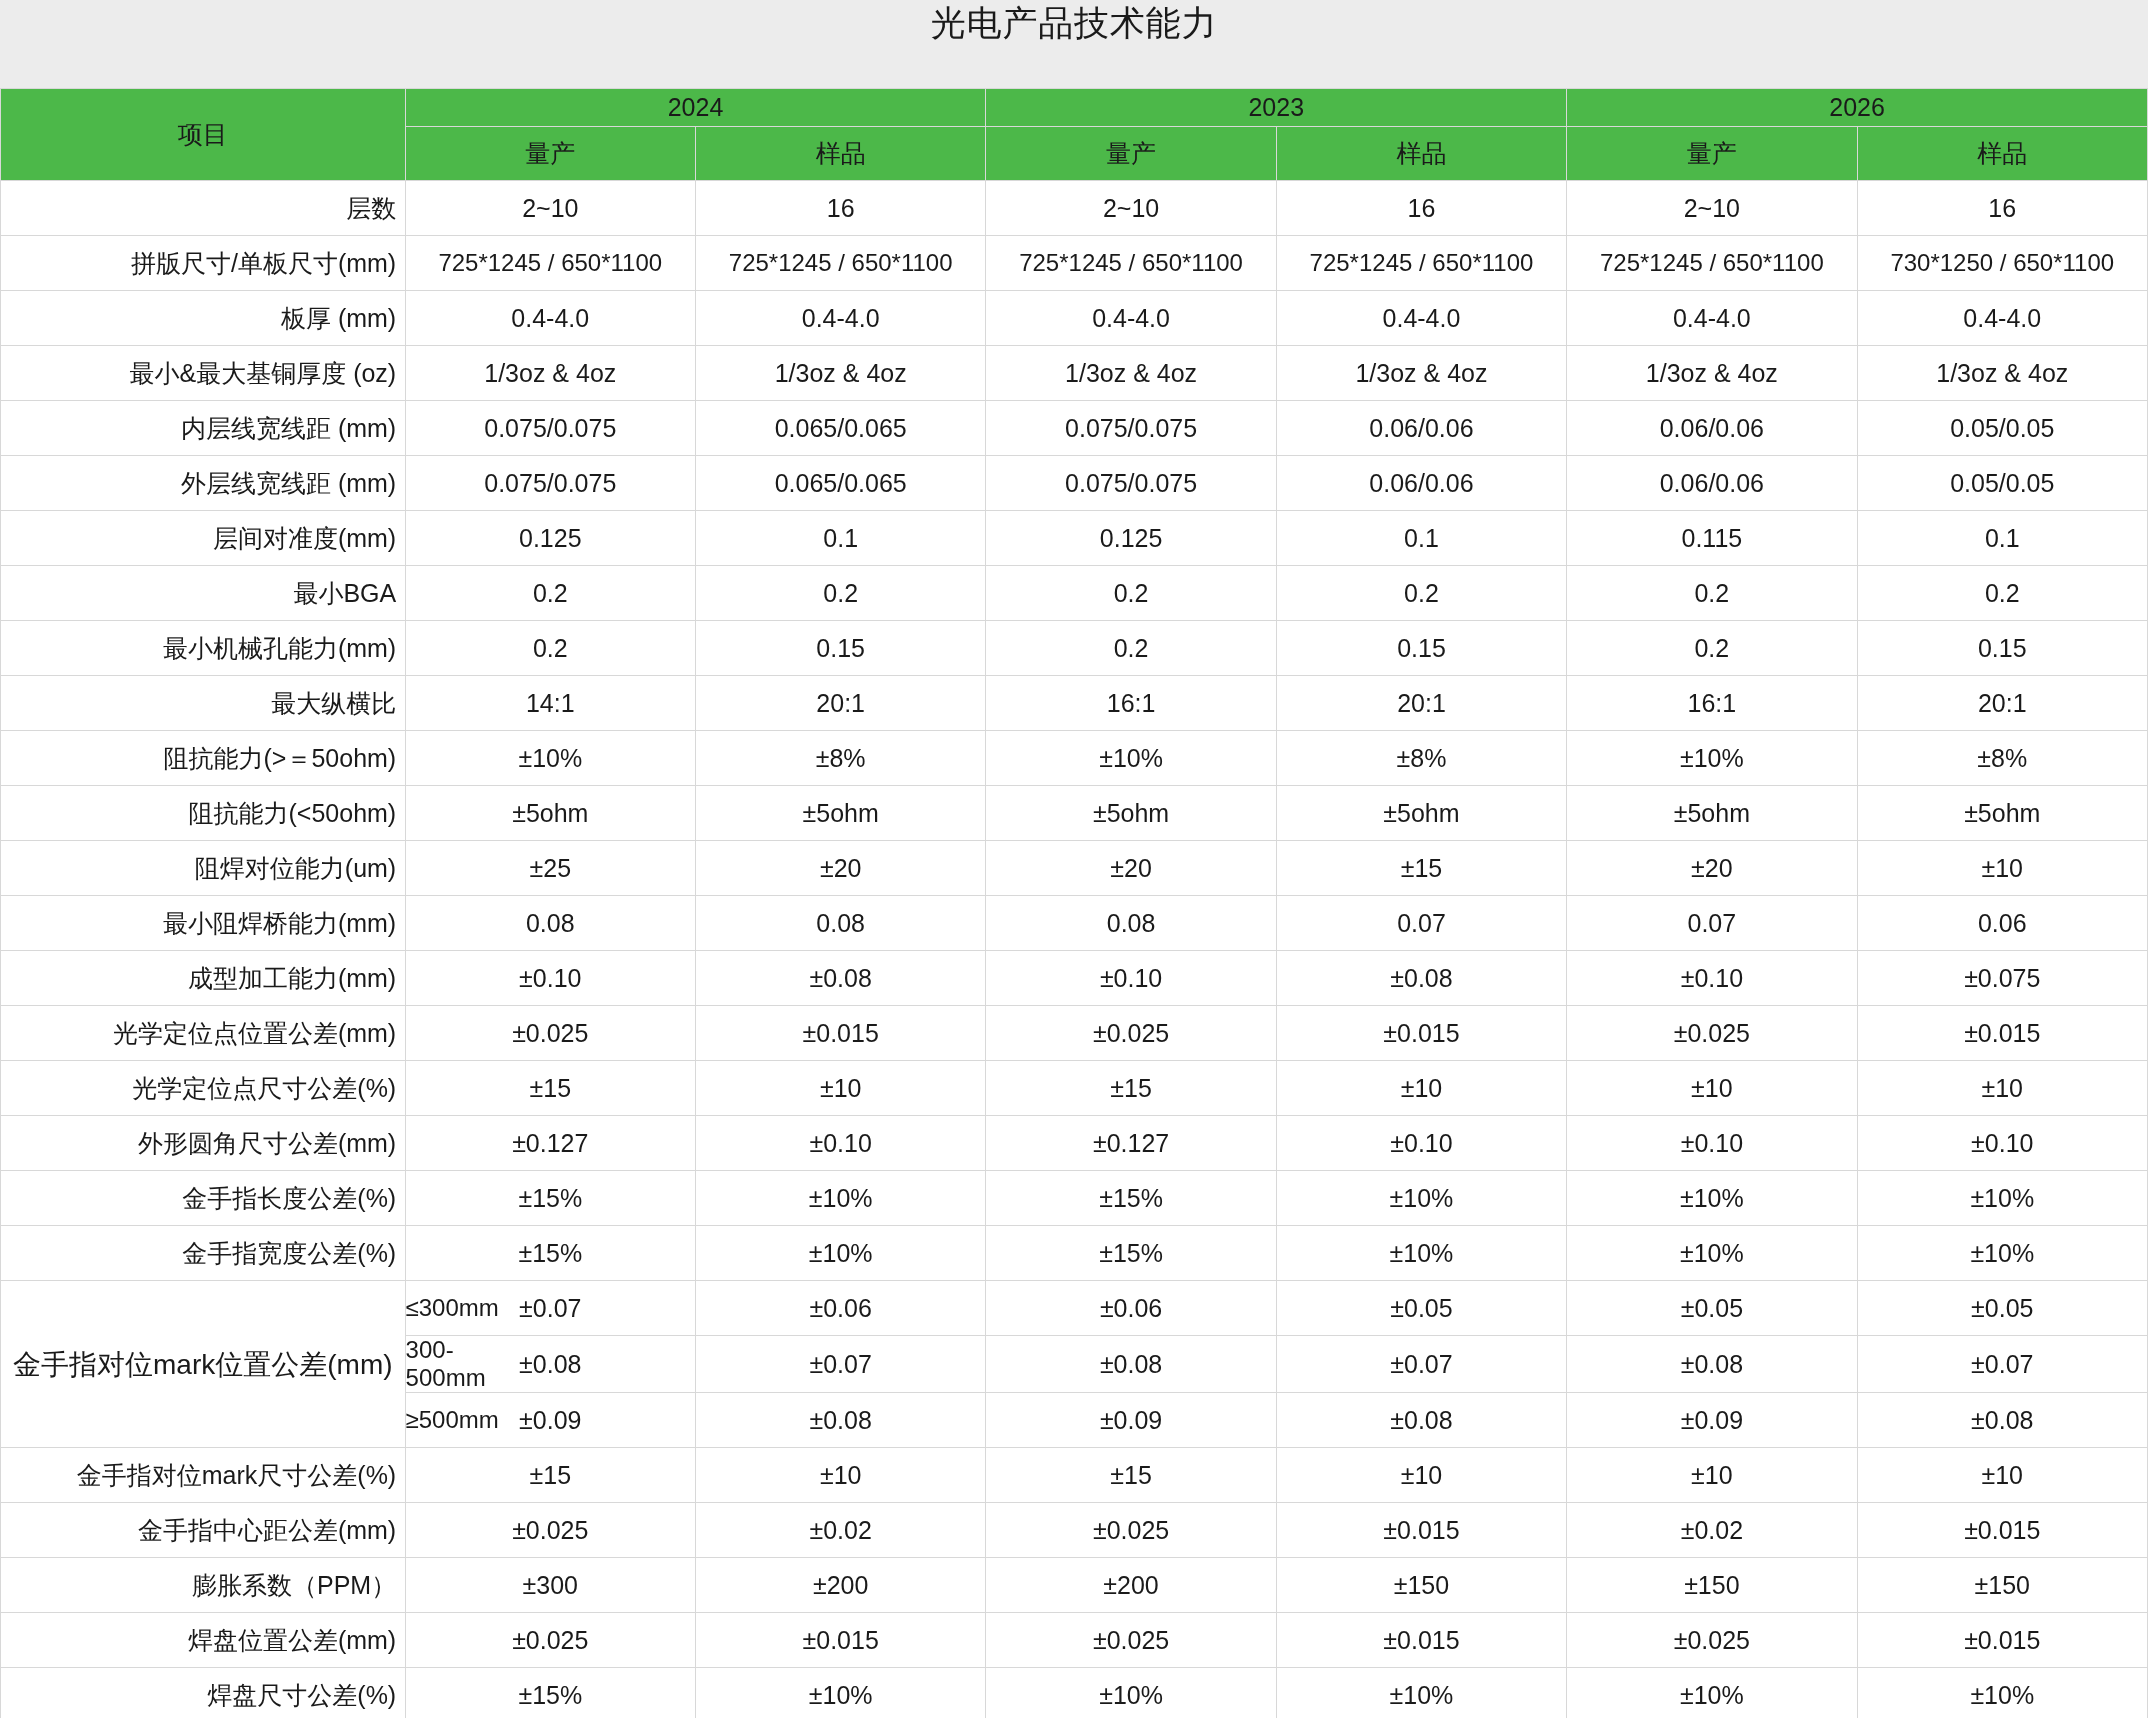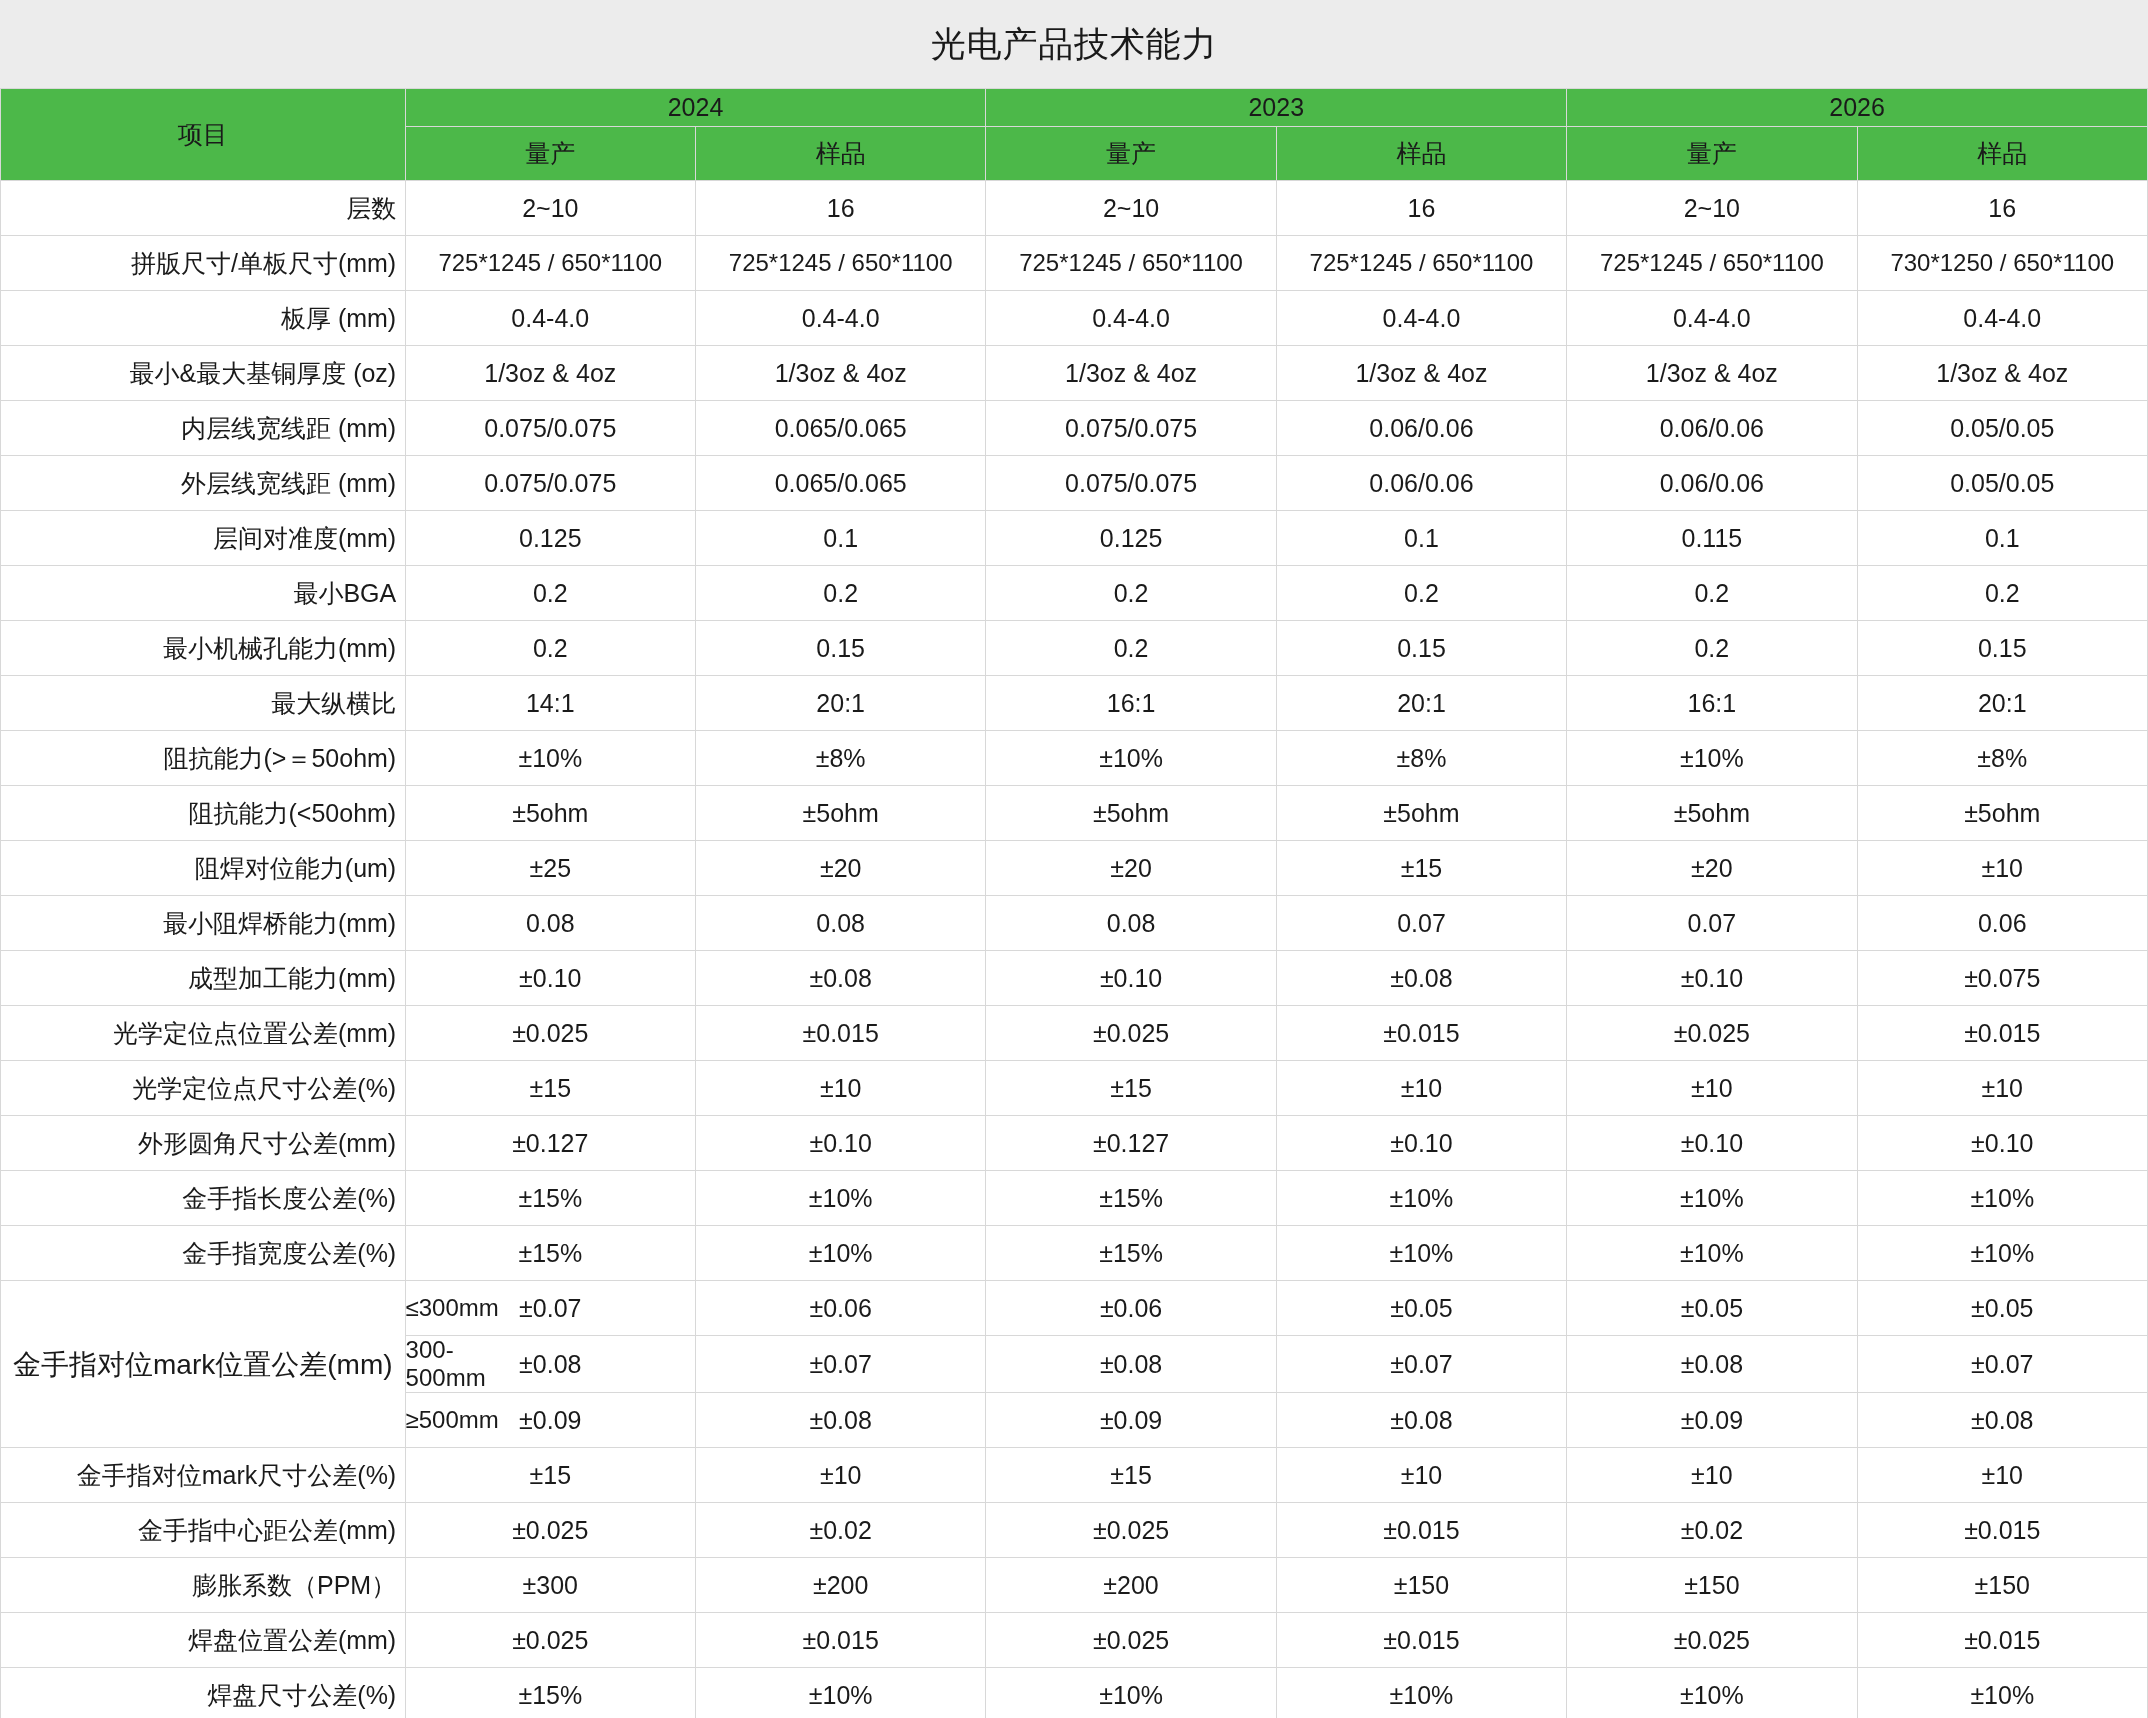--- a/index.html
+++ b/index.html
@@ -11,21 +11,21 @@
   }
   .page {
     width: 2148px;
     background: #ffffff;
     position: relative;
   }
   .title-bar {
     height: 88px;
     background: #ececec;
     display: flex;
-    align-items: center;
+    align-items: flex-start;
     justify-content: center;
   }
   .title-bar .title {
     font-size: 35px;
     color: #1a1a1a;
     letter-spacing: 0.8px;
   }
   table.cap {
     border-collapse: collapse;
     width: 2148px;

